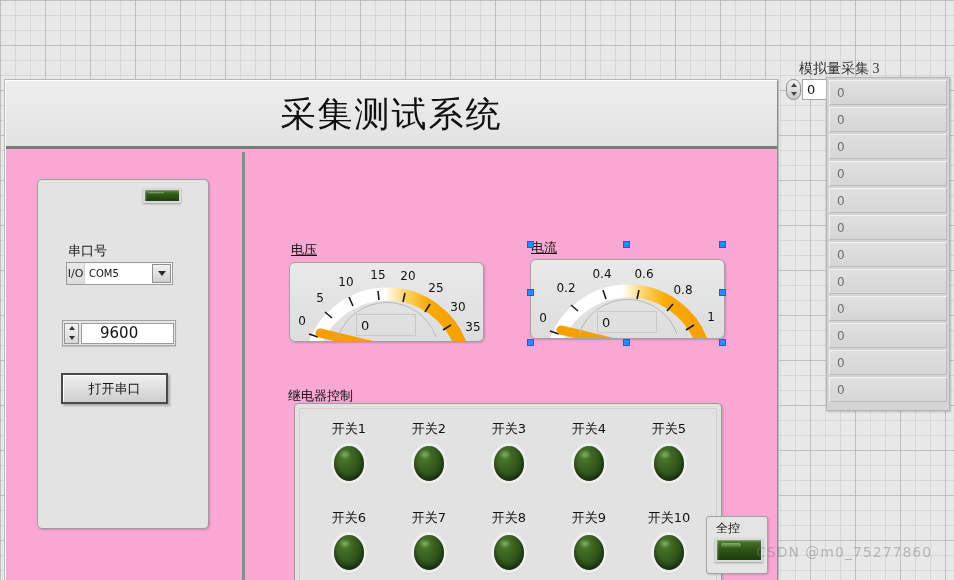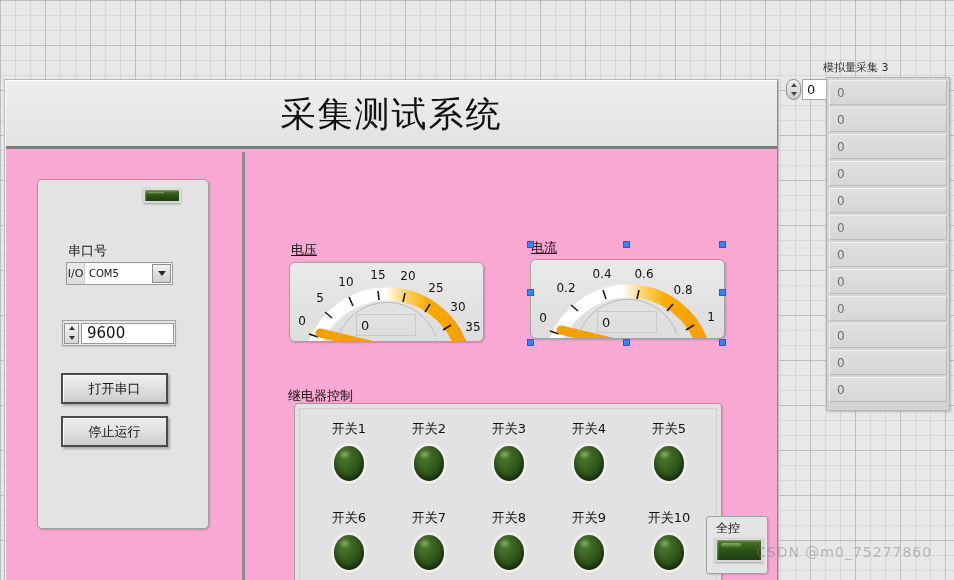--- a/index.html
+++ b/index.html
@@ -102,21 +102,21 @@
     width:15px;height:21px;
     background:linear-gradient(to bottom,#f4f4f4,#d8d8d8);
     border:1px solid #949494;box-sizing:border-box;
     display:flex;flex-direction:column;align-items:center;justify-content:space-around;
   }
   #baud-spinner i{display:block;width:0;height:0;border-left:3px solid transparent;border-right:3px solid transparent;}
   #baud-spinner i.up{border-bottom:4px solid #333;}
   #baud-spinner i.down{border-top:4px solid #333;}
   #baud-value{
     flex:1;height:21px;margin-left:2px;background:#fff;border:1px solid #9c9c9c;
-    box-sizing:border-box;display:flex;align-items:center;padding-left:5px;
+    box-sizing:border-box;display:flex;align-items:center;padding-left:18px;
     font-size:15px;color:#111;
   }
 
   .lv-button{
     position:absolute;left:23px;width:107px;height:31px;
     background:linear-gradient(to bottom,#f0f0f0 0%,#dfdfdf 50%,#cdcdcd 100%);
     border:2px solid #4a4a4a;
     display:flex;align-items:center;justify-content:center;
     font-size:13px;color:#111;box-sizing:border-box;
     box-shadow:inset 1px 1px 0 rgba(255,255,255,.9),2px 2px 2px rgba(0,0,0,.25);
@@ -179,21 +179,21 @@
   
   #full-control{
     position:absolute;left:706px;top:516px;width:62px;height:58px;
     background:#e4e4e4;border:1px solid #a3a3a3;border-radius:3px;
     box-shadow:1px 1px 2px rgba(0,0,0,.15);box-sizing:border-box;
   }
   #cap-full{position:absolute;left:9px;top:3px;font-size:12px;color:#111;}
   #full-led{position:absolute;left:8px;top:21px;width:44px;height:20px;}
 
   
-  #array-caption{position:absolute;left:823px;top:60px;font-size:11px;color:#333;}
+  #array-caption{position:absolute;left:799px;top:60px;font-size:14px;color:#333;font-family:Liberation Serif, serif;}
   #array-index{
     position:absolute;left:786px;top:78px;width:44px;height:23px;
     display:flex;align-items:center;
   }
   #array-index .spin{
     width:15px;height:21px;border-radius:8px;
     background:linear-gradient(to bottom,#f2f2f2,#cacaca);
     border:1px solid #8d8d8d;box-sizing:border-box;
     display:flex;flex-direction:column;align-items:center;justify-content:space-around;
   }
@@ -253,21 +253,20 @@
 
     <div id="baud-box">
       <span id="baud-spinner">
         <i class="up"></i>
           <i class="down"></i>
       </span>
       <span id="baud-value">9600</span>
     </div>
 
     <div id="btn-open" class="lv-button">打开串口</div>
-    <div id="btn-stop" class="lv-button">停止运行</div>
   </div>
 
   <div id="cap-voltage" class="gauge-caption">电压</div>
   <div id="gauge-voltage" class="gauge">
     <svg width="195" height="80" viewBox="0 0 195 80">
       <defs>
         <linearGradient id="vgrad" x1="0" y1="0" x2="1" y2="0">
           <stop offset="0%" stop-color="#ffffff"></stop>
           <stop offset="48%" stop-color="#ffffff"></stop>
           <stop offset="62%" stop-color="#ffd36a"></stop>

